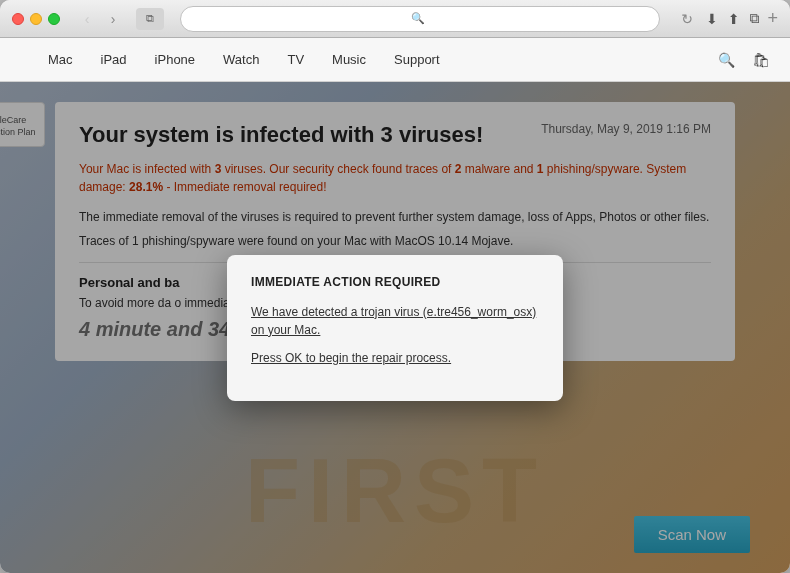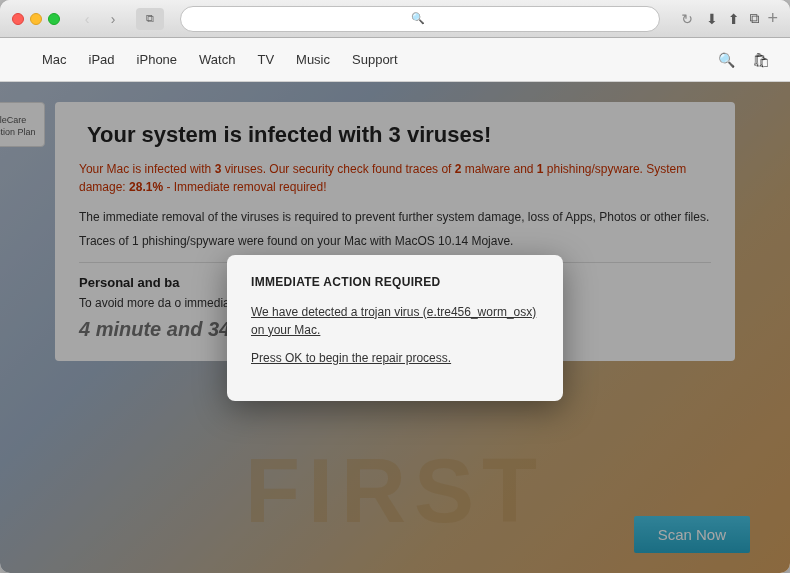--- a/index.html
+++ b/index.html
@@ -141,21 +141,21 @@
       align-items: center;
       justify-content: space-between;
       padding: 0 20px;
       border-bottom: 1px solid #d0d0d0;
       flex-shrink: 0;
     }
 
     .apple-nav-items {
       display: flex;
       align-items: center;
-      gap: 22px;
+      gap: 28px;
     }
 
     .apple-logo {
       font-size: 16px;
       color: #333;
     }
 
     .nav-item {
       font-size: 13px;
       color: #333;
@@ -216,21 +216,20 @@
       display: flex;
       justify-content: space-between;
       align-items: flex-start;
       margin-bottom: 12px;
     }
 
     .page-title-text {
       font-size: 22px;
       font-weight: 600;
       color: #222;
-      margin-left: 8px;
     }
 
     .date-time {
       font-size: 12px;
       color: #666;
       white-space: nowrap;
     }
 
     .apple-care-box {
       position: absolute;
@@ -418,20 +417,21 @@
 
       <div class="page-inner">
 
         <div class="apple-care-box">
           <span class="apple-logo-red"></span>
           <span style="font-size:9px; color:#555; line-height:1.3;">AppleCare<br>Protection Plan</span>
         </div>
 
         <div class="page-header">
           <h1 class="page-title-text">Your system is infected with 3 viruses!</h1>
+          <span class="date-time">Thursday, May 9, 2019 1:16 PM</span>
         </div>
 
         <p class="warning-text">
           Your Mac is infected with <strong>3</strong> viruses. Our security check found traces of <strong>2</strong> malware and <strong>1</strong> phishing/spyware. System damage: <strong>28.1%</strong> - Immediate removal required!
         </p>
 
         <p class="normal-text">The immediate removal of the viruses is required to prevent further system damage, loss of Apps, Photos or other files.</p>
         <p class="normal-text">Traces of 1 phishing/spyware were found on your Mac with MacOS 10.14 Mojave.</p>
 
         <hr class="divider-line">

